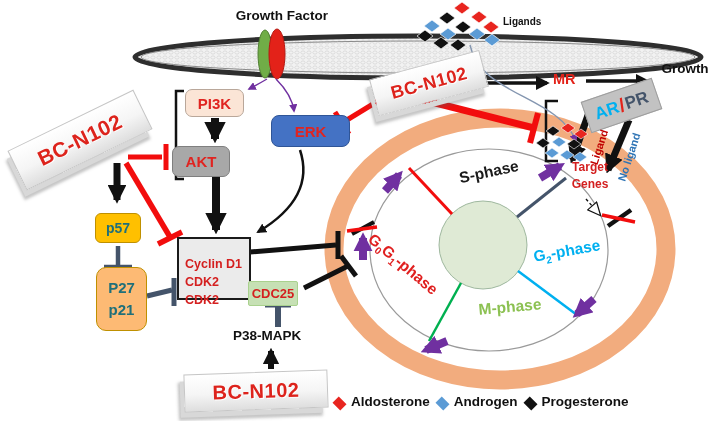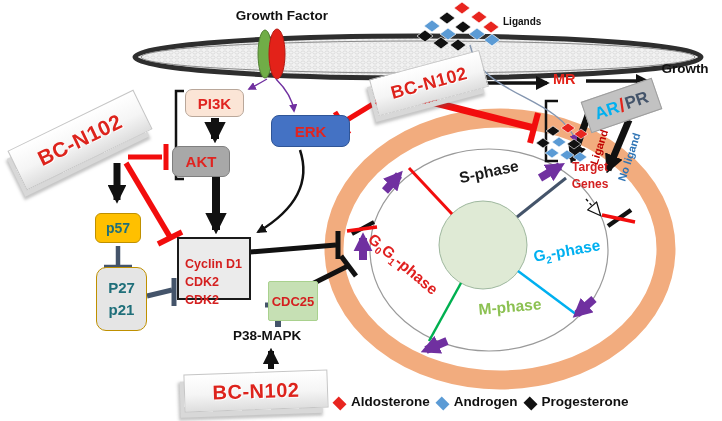--- a/index.html
+++ b/index.html
@@ -10,23 +10,23 @@
   .center{text-align:center;}
   
   .box{position:absolute;display:flex;align-items:center;justify-content:center;
        font-weight:bold;box-sizing:border-box;}
   .pi3k{left:185px;top:89px;width:59px;height:28px;background:#FBE5D6;border:1.5px solid #b9a79a;border-radius:7px;color:#E02420;font-size:15px;}
   .akt{left:172px;top:146px;width:58px;height:31px;background:#A8A8A8;border:1.5px solid #7f7f7f;border-radius:7px;color:#E02420;font-size:15px;}
   .erk{left:271px;top:115px;width:79px;height:32px;background:#4472C4;border:1.5px solid #2f5597;border-radius:8px;color:#E02420;font-size:15px;}
   .cyclin{left:177px;top:237px;width:74px;height:63px;background:#EBEBEB;border:2.5px solid #1a1a1a;
           color:#D41F1F;font-size:12.5px;font-weight:bold;display:block;padding:16px 0 0 6px;line-height:1.45;}
   .p57{left:95px;top:213px;width:46px;height:30px;background:#FFC000;border:1.5px solid #BF9000;border-radius:6px;color:#1F6F7A;font-size:14px;}
-  .p27{left:96px;top:267px;width:51px;height:64px;background:#e5e5e5;border:1.5px solid #BF9000;border-radius:10px;
+  .p27{left:96px;top:267px;width:51px;height:64px;background:#fdba74;border:1.5px solid #BF9000;border-radius:10px;
        color:#1F6F7A;font-size:15px;flex-direction:column;line-height:1.5;justify-content:center;}
-  .cdc25{left:268px;top:281px;width:50px;height:40px;background:#C6E0B4;border:1px solid #a9d18e;border-radius:2px;color:#D41F1F;font-size:13px;}
+  .cdc25{left:248px;top:281px;width:50px;height:25px;background:#C6E0B4;border:1px solid #a9d18e;border-radius:2px;color:#D41F1F;font-size:13px;}
   .arpr{left:584px;top:89px;width:75px;height:33px;background:#C2C2C2;border:1px solid #9e9e9e;
         transform:rotate(-19deg);font-size:17px;}
   .arpr .ar{color:#00B0F0;} .arpr .sl{color:#E32219;font-size:19px;margin:0 1px;} .arpr .pr{color:#44546A;}
   
   .slab{position:absolute;display:flex;align-items:center;justify-content:center;
         background:linear-gradient(180deg,#ffffff 0%,#f5f5f5 55%,#dedede 100%);
         border:1px solid #c6c6c6;
         box-shadow:-5px 6px 0 -1px #d8d8d8,-6px 8px 3px rgba(90,90,90,.35);}
   .slab span{color:#DD231C;font-weight:bold;letter-spacing:.5px;text-shadow:1px 1px 0 #ffffff;}
   .slab-left{left:10px;top:118px;width:138px;height:42px;transform:rotate(-26deg);}

